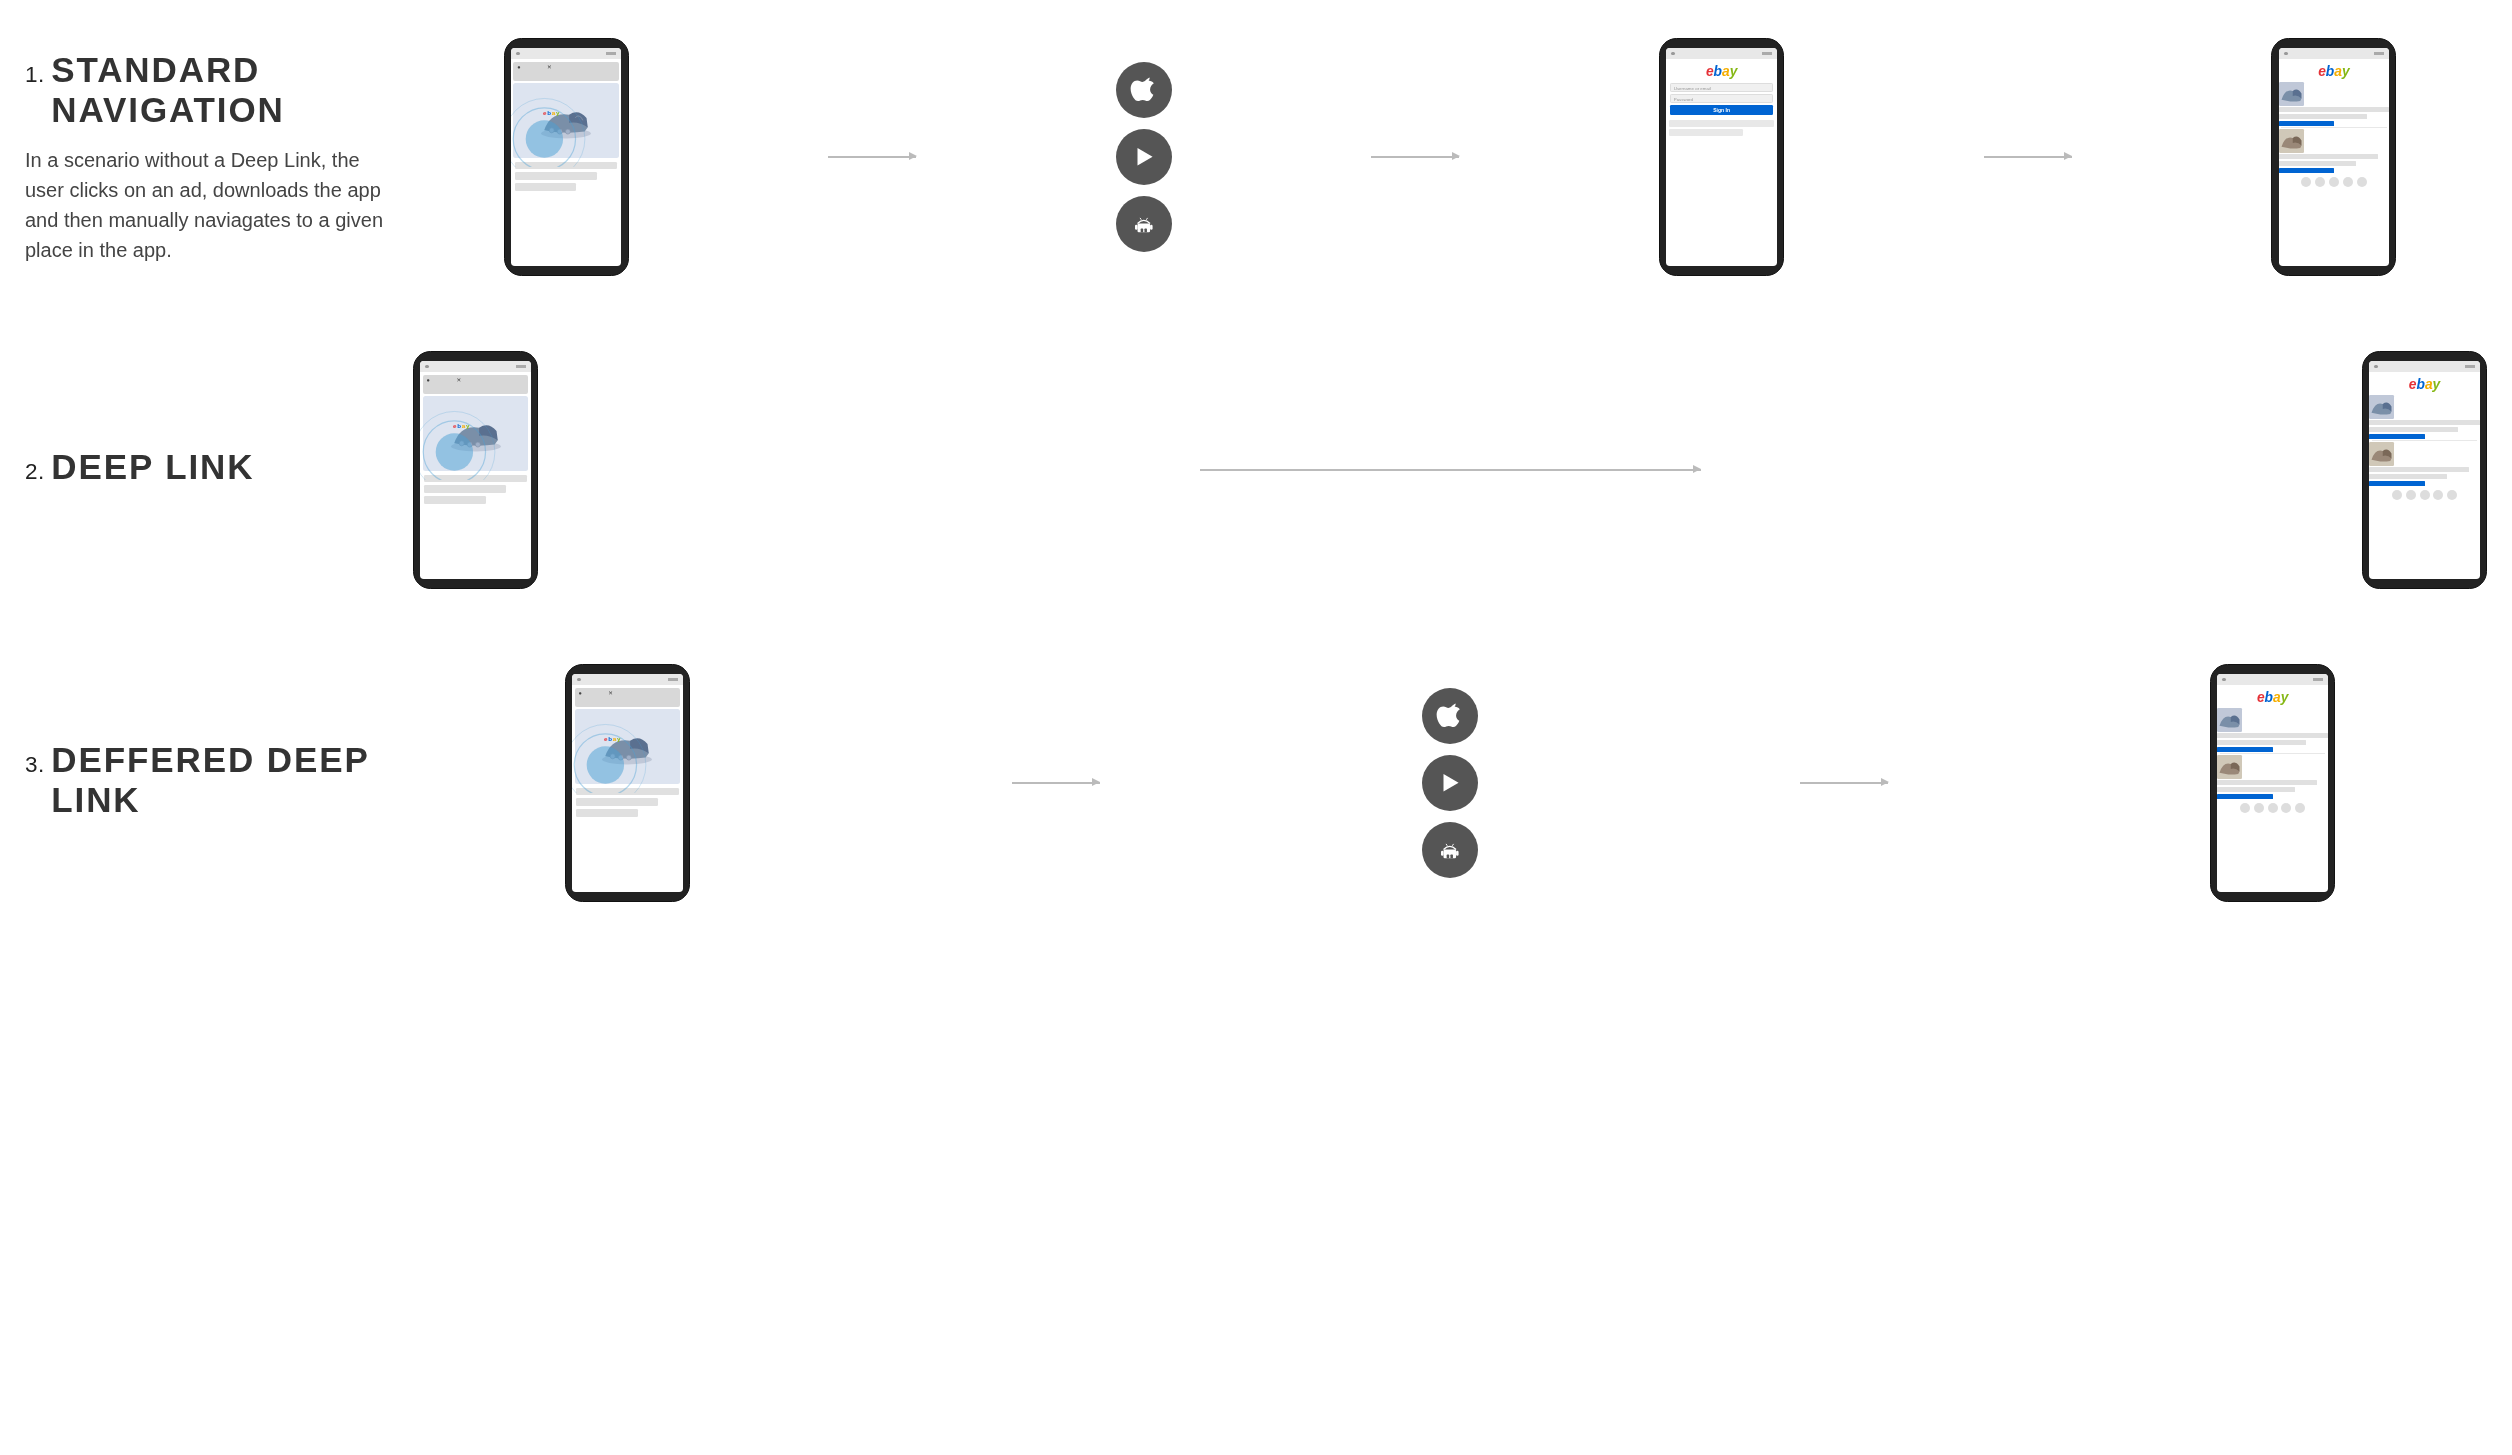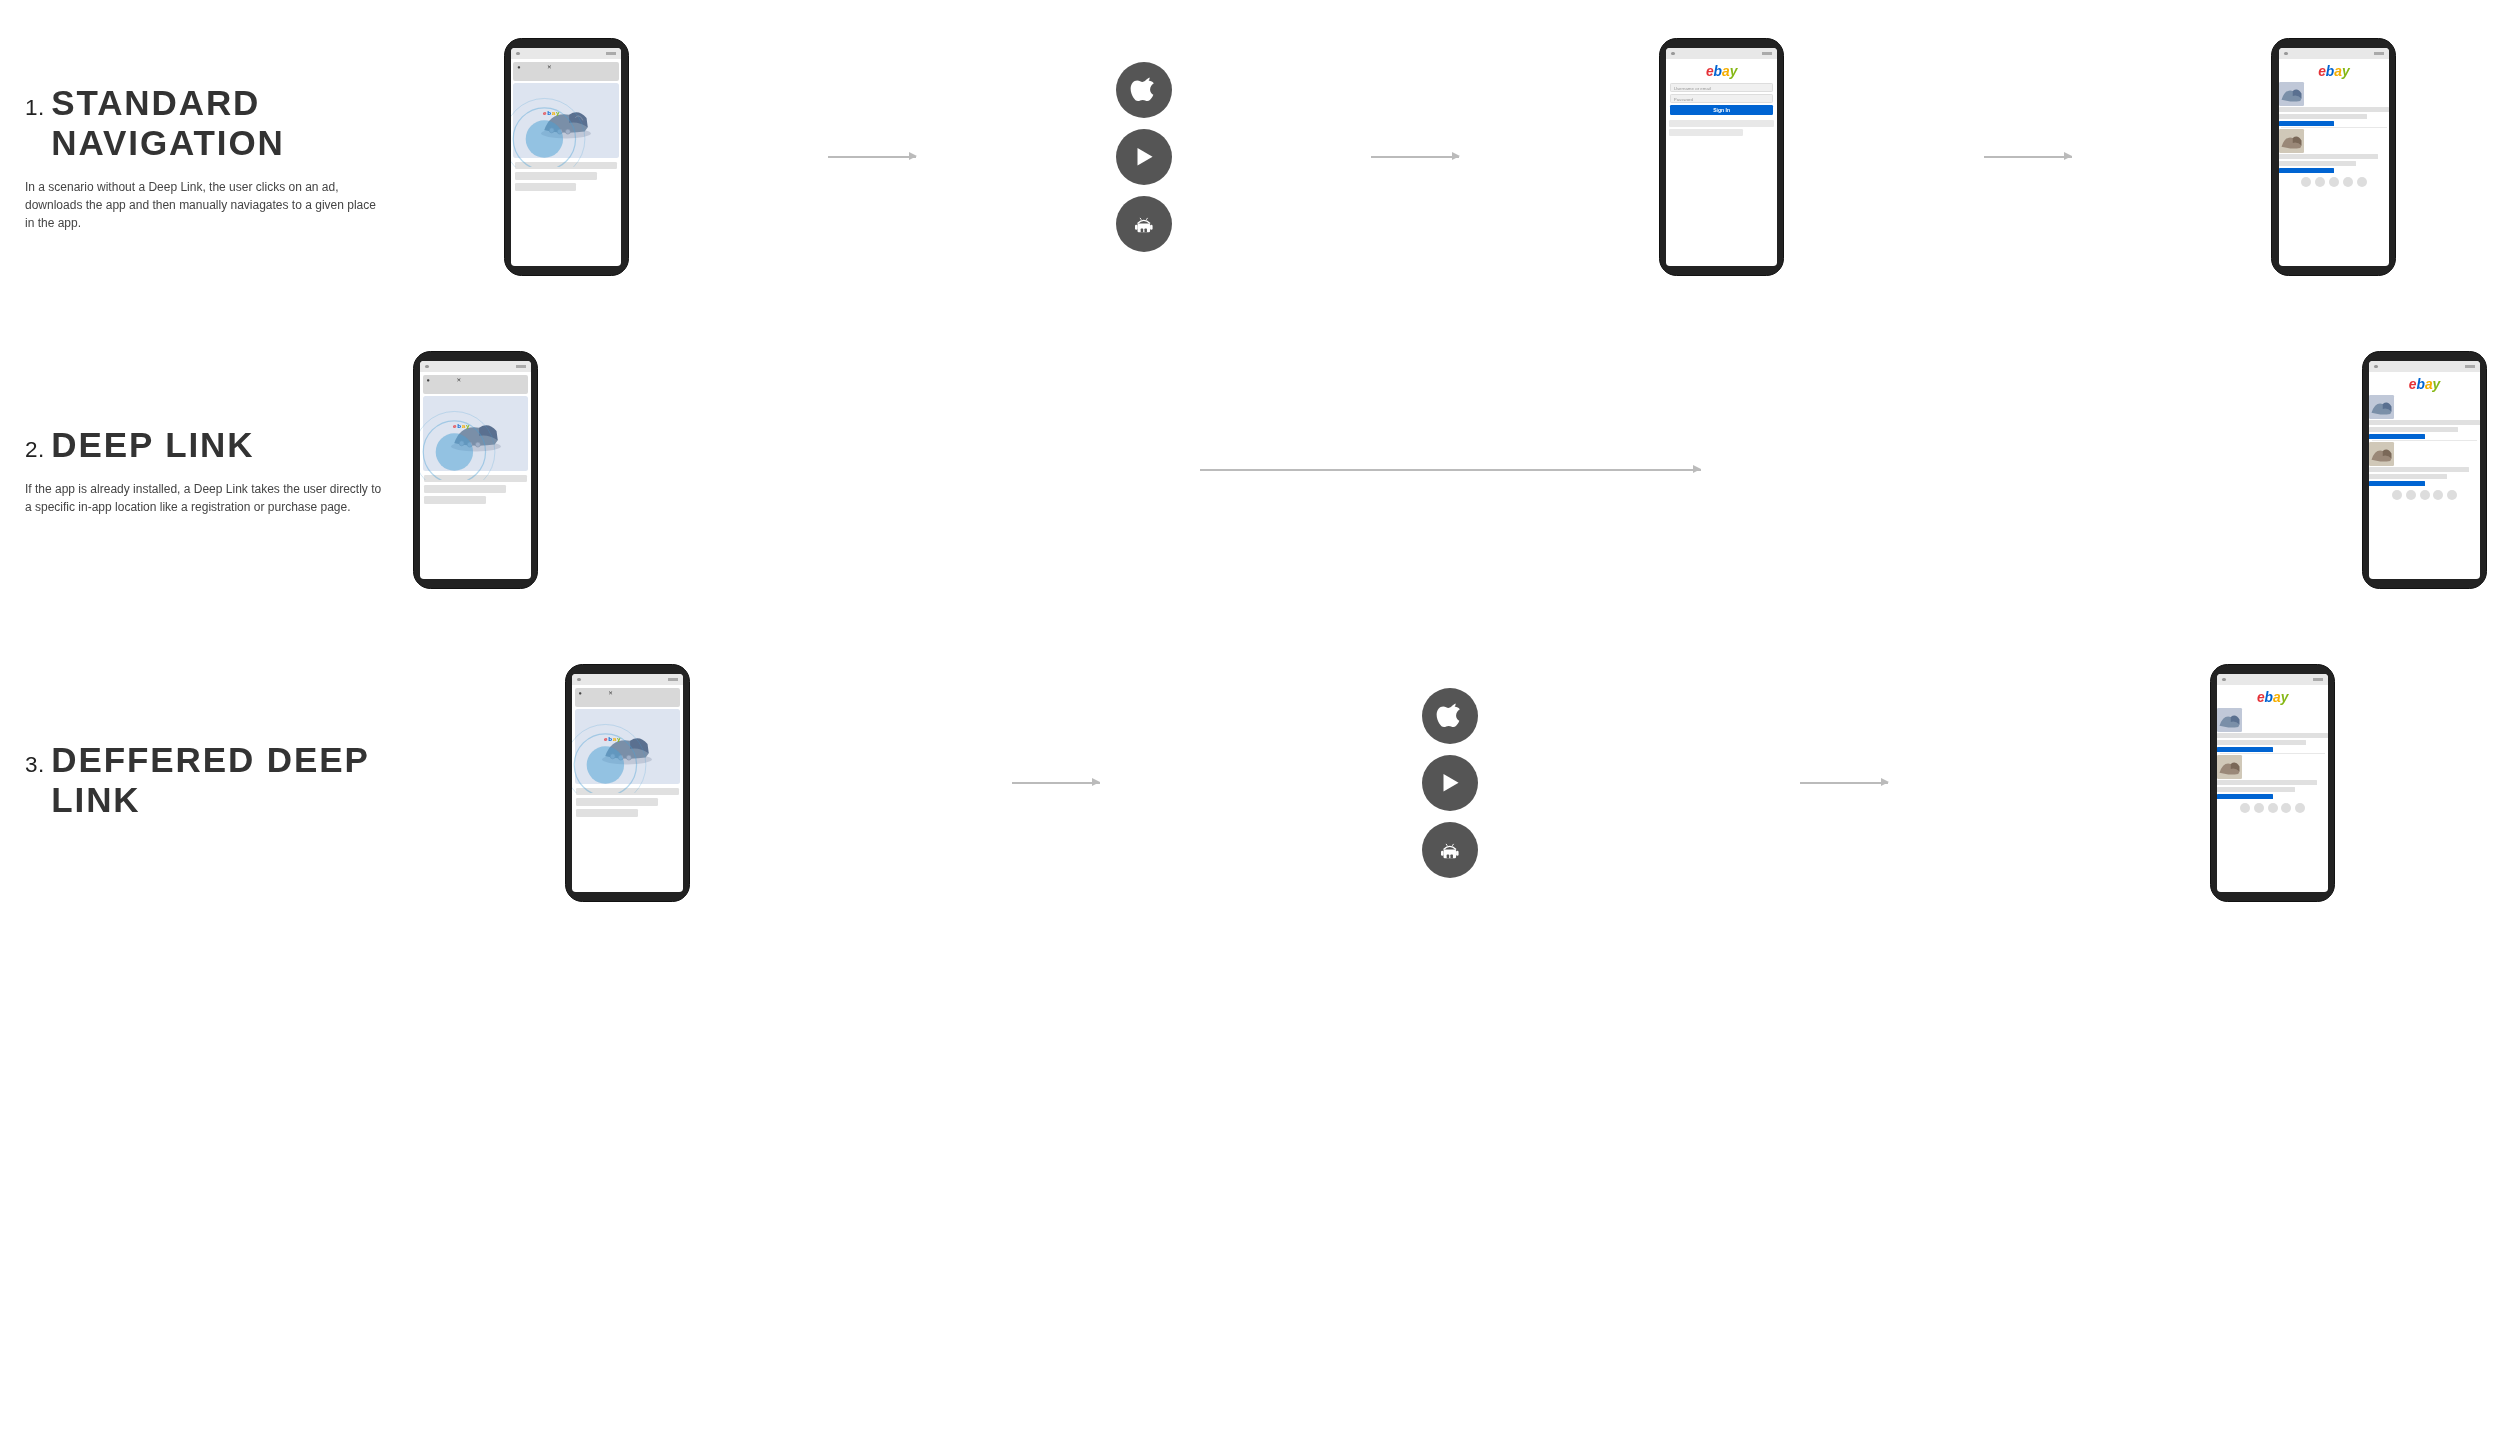--- a/index.html
+++ b/index.html
@@ -34,21 +34,21 @@
     .scenario-title {
       font-size: 35px;
       font-weight: 700;
       color: #333;
       letter-spacing: 1.9px;
       text-transform: uppercase;
       display: inline;
     }
 
     .scenario-desc {
-      font-size: 12px;
+      font-size: 20px;
       color: #444;
       line-height: 1.5;
       margin-top: 15px;
       font-weight: 300;
     }
 
     .scenario-flow {
       display: flex;
       align-items: center;
       flex: 1;
@@ -433,21 +433,20 @@
     </div>
   </div>
 </div>
 
 <div class="scenario">
   <div class="scenario-text">
     <div class="scenario-header">
       <span class="scenario-number">2.</span>
       <span class="scenario-title">DEEP LINK</span>
     </div>
-    <p class="scenario-desc">If the app is already installed, a Deep Link takes the user directly to a specific in-app location like a registration or purchase page.</p>
   </div>
 
   <div class="scenario-flow">
 
     <div class="phone-wrapper">
       <div class="phone">
         <div class="phone-screen">
           <div class="phone-top-bar">
             <div class="dot"></div>
             <div class="lines">

